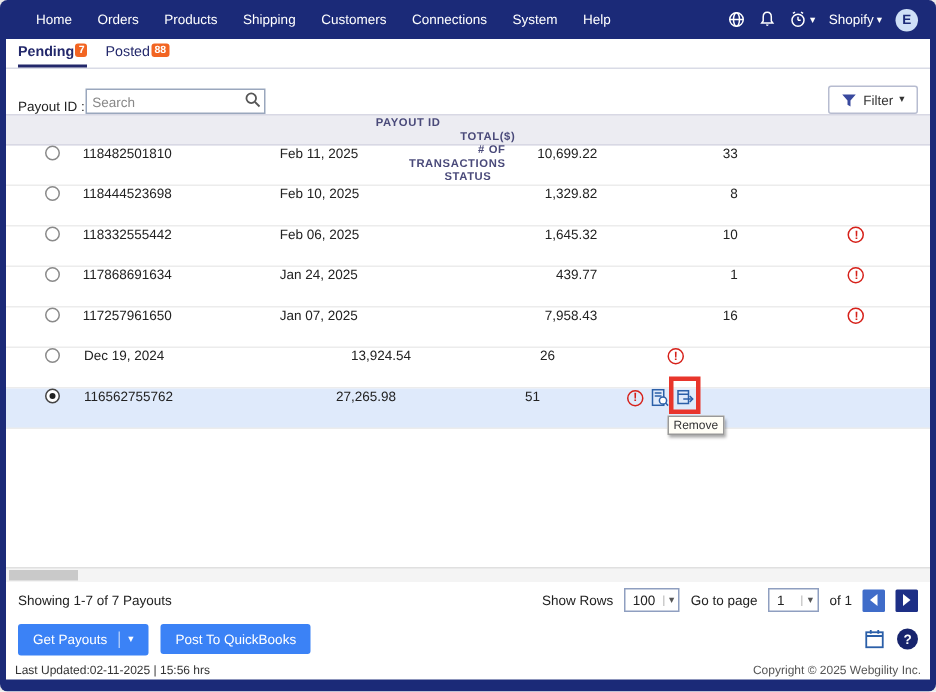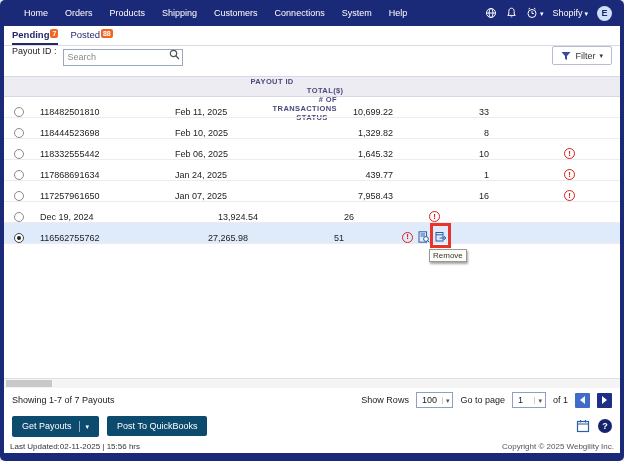--- a/index.html
+++ b/index.html
@@ -18,39 +18,39 @@
   
   .content { position:absolute; top:26px; left:4px; right:4px; bottom:8px; background:#fff; display:flex; flex-direction:column; }
 
   
   .tabs { display:flex; gap:12px; padding:3px 8px 0; height:20px; border-bottom:1px solid #d9dbe6; font-size:9.5px; color:#23286b; }
   .tab { display:flex; align-items:flex-start; gap:1px; padding-bottom:2px; cursor:pointer; }
   .tab.active { font-weight:bold; border-bottom:2px solid #23286b; }
   .badge { background:#f26522; color:#fff; font-size:7px; font-weight:bold; padding:0 2px; border-radius:2px; height:9px; line-height:9px; }
 
   
-  .filter-row { display:flex; align-items:flex-start; height:30px; padding:0 8px; gap:6px; }
+  .filter-row { display:flex; align-items:flex-end; height:30px; padding:0 8px; gap:0; }
   .lbl { font-size:9px; color:#222; white-space:nowrap; }
   .search-box { position:relative; display:inline-block; }
   .search-box input { width:120px; height:17px; border:1px solid #9aa7bd; font-size:9px; padding:0 18px 0 4px; font-family:inherit; color:#333; }
   .search-box input::placeholder { color:#888; }
   .search-ic { position:absolute; right:3px; top:3px; }
   .filter-btn { margin-left:auto; display:flex; align-items:center; gap:4px; height:19px; padding:0 8px; background:#fff; border:1px solid #b7bcd0; border-radius:2px; font-size:9px; color:#333; font-family:inherit; cursor:pointer; }
 
   
   .thead { display:flex; align-items:center; background:#ececf2; border-top:1px solid #d8d8e4; border-bottom:1px solid #d8d8e4; height:21px; font-size:7.5px; font-weight:bold; color:#4a4a7a; letter-spacing:.4px;flex-direction:column; }
   .c-radio { width:30px; display:flex; justify-content:center; }
   .c-id { width:135px; padding-left:6px; }
   .c-date { width:145px; padding-left:6px; }
   .h-date { display:flex; align-items:center; }
   .sort { margin-left:auto; margin-right:18px; color:#777; font-size:7px; letter-spacing:0; }
   .c-total { width:95px; text-align:right; padding-right:16px; }
   .c-tx { width:110px; text-align:right; padding-right:30px; }
   .c-status { width:101px; display:flex; align-items:center; justify-content:center; gap:5px; }
-  .trow { display:flex; align-items:flex-end; height:21px; border-bottom:1px solid #ececec; font-size:9px; color:#222; cursor:pointer; }
+  .trow { display:flex; align-items:flex-start; height:27px; border-bottom:1px solid #ececec; font-size:9px; color:#222; cursor:pointer;padding-left:16px; }
   .trow.selected { background:#dfeafb; }
   .radio { width:10px; height:10px; border:1px solid #8a8a8a; border-radius:50%; background:#fff; display:inline-block; cursor:pointer; }
   .radio.checked { border-color:#444; position:relative; }
   .radio.checked::after { content:""; position:absolute; left:2px; top:2px; width:4px; height:4px; border-radius:50%; background:#222; }
   .err { width:11px; height:11px; border:1px solid #d6211a; color:#d6211a; border-radius:50%; font-size:8px; font-weight:bold; display:inline-flex; align-items:center; justify-content:center; line-height:1; flex:none; cursor:pointer; }
   .rowic { cursor:pointer; flex:none; }
   .rm-wrap { position:relative; display:inline-flex; flex:none; }
   .anno-box { position:absolute; left:-5px; top:-8px; width:21px; height:25px; border:3px solid #e8352b; pointer-events:none; z-index:4; }
   .anno-tooltip { position:absolute; left:-6px; top:18px; background:#fffef6; border:1px solid #999; box-shadow:1px 2px 2px rgba(0,0,0,.35); font-size:8px; color:#333; padding:1px 3px; white-space:nowrap; z-index:5; }
   .filler { flex:1; }
@@ -65,21 +65,21 @@
   .selbox { display:flex; align-items:center; border:1px solid #8f9fc0; height:16px; padding:0 3px 0 5px; font-size:9px; min-width:34px; background:#fff; cursor:pointer; justify-content:space-between; }
   .selbox .caret { color:#555; margin-left:5px; border-left:1px solid #ccc; padding-left:3px; }
   .pg-btn { width:15px; height:15px; display:flex; align-items:center; justify-content:center; cursor:pointer; border-radius:1px; }
   .pg-prev { background:#3f6cc9; }
   .pg-next { background:#1d2f86; }
   .tri-l { width:0; height:0; border-top:4px solid transparent; border-bottom:4px solid transparent; border-right:5px solid #fff; }
   .tri-r { width:0; height:0; border-top:4px solid transparent; border-bottom:4px solid transparent; border-left:5px solid #fff; }
 
   
   .actions { height:28px; display:flex; align-items:center; gap:8px; padding:0 8px; flex:none; }
-  .btn { background:#0c4a6e; color:#fff; border:none; font-size:9px; padding:5px 10px; border-radius:2px; font-family:inherit; display:flex; align-items:center; cursor:pointer; }
+  .btn { background:#3b82f6; color:#fff; border:none; font-size:9px; padding:5px 10px; border-radius:2px; font-family:inherit; display:flex; align-items:center; cursor:pointer; }
   .btn .sep { border-left:1px solid rgba(255,255,255,.55); margin-left:7px; padding-left:6px; display:flex; align-items:center; height:11px; }
   .actions-right { margin-left:auto; display:flex; align-items:center; gap:8px; }
   .help { width:14px; height:14px; border-radius:50%; background:#17246d; color:#fff; font-size:9px; font-weight:bold; display:flex; align-items:center; justify-content:center; cursor:pointer; }
 
   .bottom-strip { height:13px; display:flex; align-items:center; justify-content:space-between; font-size:8px; padding:0 6px; color:#333; flex:none; }
   .copyright { color:#555; }
 </style>
 </head>
 <body>
 

